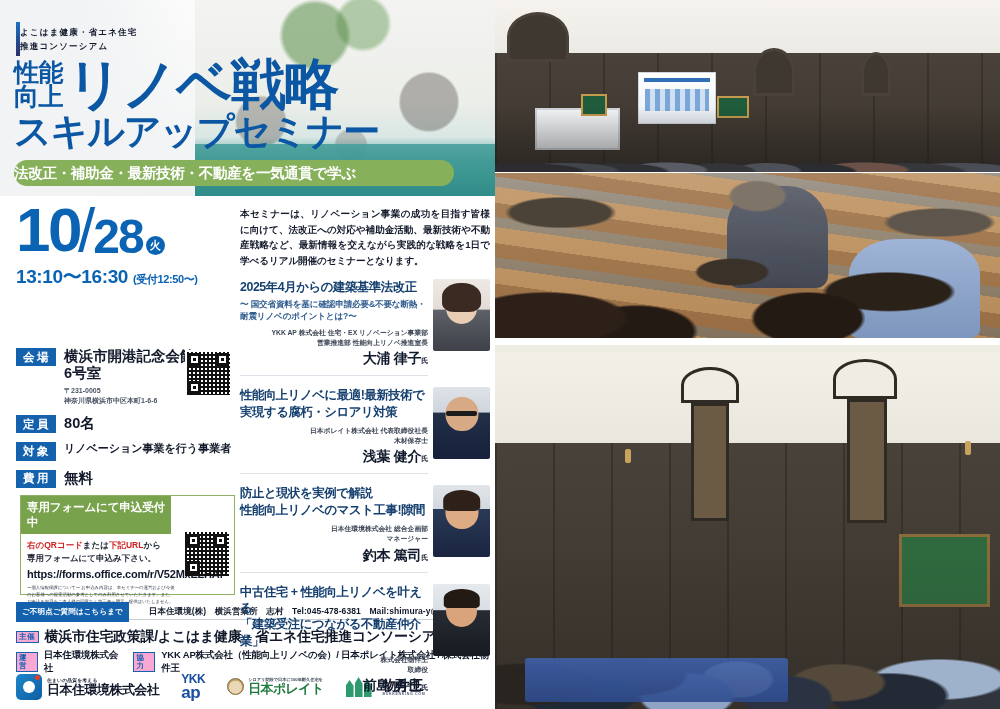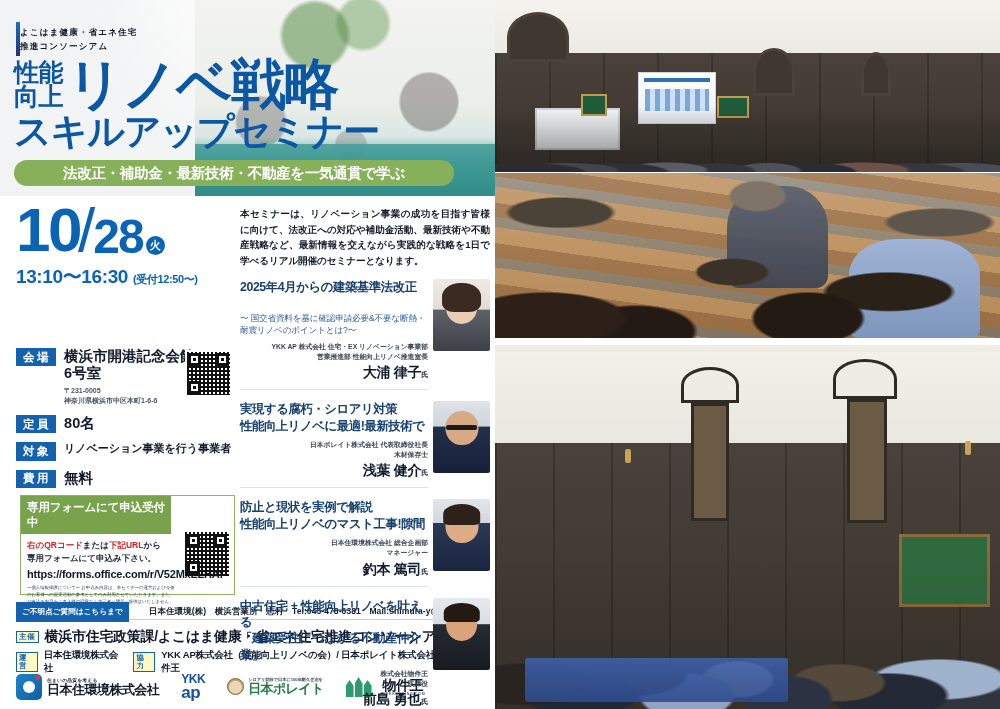--- a/index.html
+++ b/index.html
@@ -37,21 +37,21 @@
   .cons-bar { width:4px; height:34px; background: linear-gradient(180deg,#1b6fc4 0%, #2b2f6b 100%); }
   .cons-txt { font-size:8.5px; line-height:1.65; color:#111a2e; letter-spacing:.14em; font-weight:700; white-space:nowrap;}
 
   .title-wrap { position:absolute; left:14px; top:58px; }
   .title-row1 { display:flex; align-items:center; }
   .t-small { font-size:25px; line-height:.98; font-weight:900; color:#0b57a4; letter-spacing:-.02em; }
   .t-big { font-size:55px; line-height:.95; font-weight:900; color:#0b57a4; letter-spacing:-.03em; margin-left:4px;}
   .t-row2 { font-size:37px; line-height:1.0; font-weight:900; color:#0b57a4; letter-spacing:-.035em; margin-top:3px;}
 
   .subtitle-pill { position:absolute; left:14px; top:160px; width:440px; height:26px;
-    background:#87b05a; border-radius:13px; display:flex; align-items:center; justify-content:center; }
+    background:#87b05a; border-radius:13px; display:flex; align-items:center; justify-content:flex-start; }
   .subtitle-pill span { color:#fff; font-size:14.5px; font-weight:900; letter-spacing:-.02em; }
 
   
   .date-block { position:absolute; left:16px; top:202px; width:215px; }
   .date-line { display:flex; align-items:flex-start; }
   .d-month { font-size:62px; font-weight:800; color:#0b63b4; line-height:.9; letter-spacing:-.04em;}
   .d-slash { font-size:62px; font-weight:300; color:#0b63b4; line-height:.9; margin:0 -2px; }
   .d-day { font-size:48px; font-weight:800; color:#0b63b4; line-height:.9; align-self:flex-end; letter-spacing:-.04em;}
   .d-dow { width:19px; height:19px; border-radius:50%; background:#0b63b4; color:#fff; font-size:11px;
            font-weight:700; display:flex; align-items:center; justify-content:center; align-self:flex-end; margin:0 0 3px 3px;}
@@ -92,21 +92,21 @@
   
   .contact { position:absolute; left:16px; top:604px; width:470px; height:16px;
              border-bottom:1px solid #c9ced6; display:flex; align-items:center; }
   .contact-tag { background:#1462ae; color:#fff; font-size:7.5px; font-weight:700; padding:5px 6px; letter-spacing:.02em;}
   .contact-txt { margin-left:20px; font-size:8.5px; color:#111a2b; font-weight:700; letter-spacing:.01em;}
 
   
   .orgs { position:absolute; left:16px; top:628px; width:475px; }
   .org-row { display:flex; align-items:center; margin-bottom:3px; }
   .org-tag { border:1px solid #1462ae; color:#1462ae; font-size:7.5px; font-weight:700; padding:1px 2px;
-             letter-spacing:.1em; line-height:1.1; background:#fef9c3;font-family:Liberation Mono, monospace;}
+             letter-spacing:.1em; line-height:1.1; background:#f9a8d4;font-family:Liberation Mono, monospace;}
   .org-txt { margin-left:6px; font-size:14px; font-weight:800; color:#101829; letter-spacing:-.02em;}
   .org-txt.sm { font-size:9.5px; }
 
   
   .logos { position:absolute; left:16px; top:668px; width:475px; height:38px; display:flex;
            align-items:center; gap:22px; }
   .logo { display:flex; align-items:center; }
   .logo-njkk .mark { width:26px; height:26px; border-radius:5px;
      background:linear-gradient(135deg,#1c86c9,#0e5fa3); position:relative; }
   .logo-njkk .mark::after{ content:""; position:absolute; left:7px; top:7px; width:12px; height:12px;
@@ -133,21 +133,21 @@
   .bk-name { font-size:14px; font-weight:900; color:#12192a; letter-spacing:-.04em; line-height:1;}
   .bk-sub { font-size:3.6px; color:#55607a; letter-spacing:.18em; font-weight:700;}
 
   
   .mid { position:absolute; left:240px; top:206px; width:250px; }
   .lead { font-size:9.6px; line-height:1.62; color:#141b2c; font-weight:600; text-align:justify;
           letter-spacing:-.01em; }
 
   .speaker { position:relative; margin-top:11px; min-height:76px; padding-right:62px; }
   .sp-title { font-size:12.4px; font-weight:900; color:#16406f; line-height:1.32; letter-spacing:-.035em; }
-  .sp-sub { font-size:8.6px; font-weight:400; color:#2f5d8f; line-height:1.42; margin-top:16px; letter-spacing:-.02em;}
+  .sp-sub { font-size:8.6px; font-weight:700; color:#2f5d8f; line-height:1.42; margin-top:2px; letter-spacing:-.02em;}
   .sp-affil { font-size:6.8px; color:#3c4554; line-height:1.5; text-align:right; margin-top:6px; font-weight:600;}
   .sp-name { text-align:right; font-size:14px; font-weight:900; color:#101a2c; margin-top:2px; letter-spacing:-.02em;}
   .sp-name sub { font-size:7px; font-weight:700; vertical-align:baseline; }
   .sp-photo { position:absolute; right:0; top:0; width:57px; height:72px; border-radius:2px; overflow:hidden; }
   .sp-divider { height:1px; background:#dde1e8; margin-top:7px; }
 
   
   .face { width:100%; height:100%; position:relative; }
   .f1 { background:linear-gradient(180deg,#efe9e4 0%,#e3dcd6 42%,#5f6168 43%,#3d4048 100%); }
   .f1::before{content:"";position:absolute;left:50%;top:16%;width:56%;height:46%;transform:translateX(-50%);
@@ -441,22 +441,22 @@
         <div class="sp-name">
           <span>大浦 律子</span><sub>氏</sub>
         </div>
         <div class="sp-divider"></div>
       </div>
 
       <div class="speaker">
         <div class="sp-photo">
             <div class="face f2"></div>
           </div>
+        <div class="sp-title">性能向上リノベに最適!最新技術で</div>
         <div class="sp-title">実現する腐朽・シロアリ対策</div>
-        <div class="sp-title">性能向上リノベに最適!最新技術で</div>
         <div class="sp-affil">日本ポレイト株式会社 代表取締役社長</div>
         <div class="sp-affil" style="margin-top:0;">木材保存士</div>
         <div class="sp-name">
           <span>浅葉 健介</span><sub>氏</sub>
         </div>
         <div class="sp-divider"></div>
       </div>
 
       <div class="speaker">
         <div class="sp-photo">

